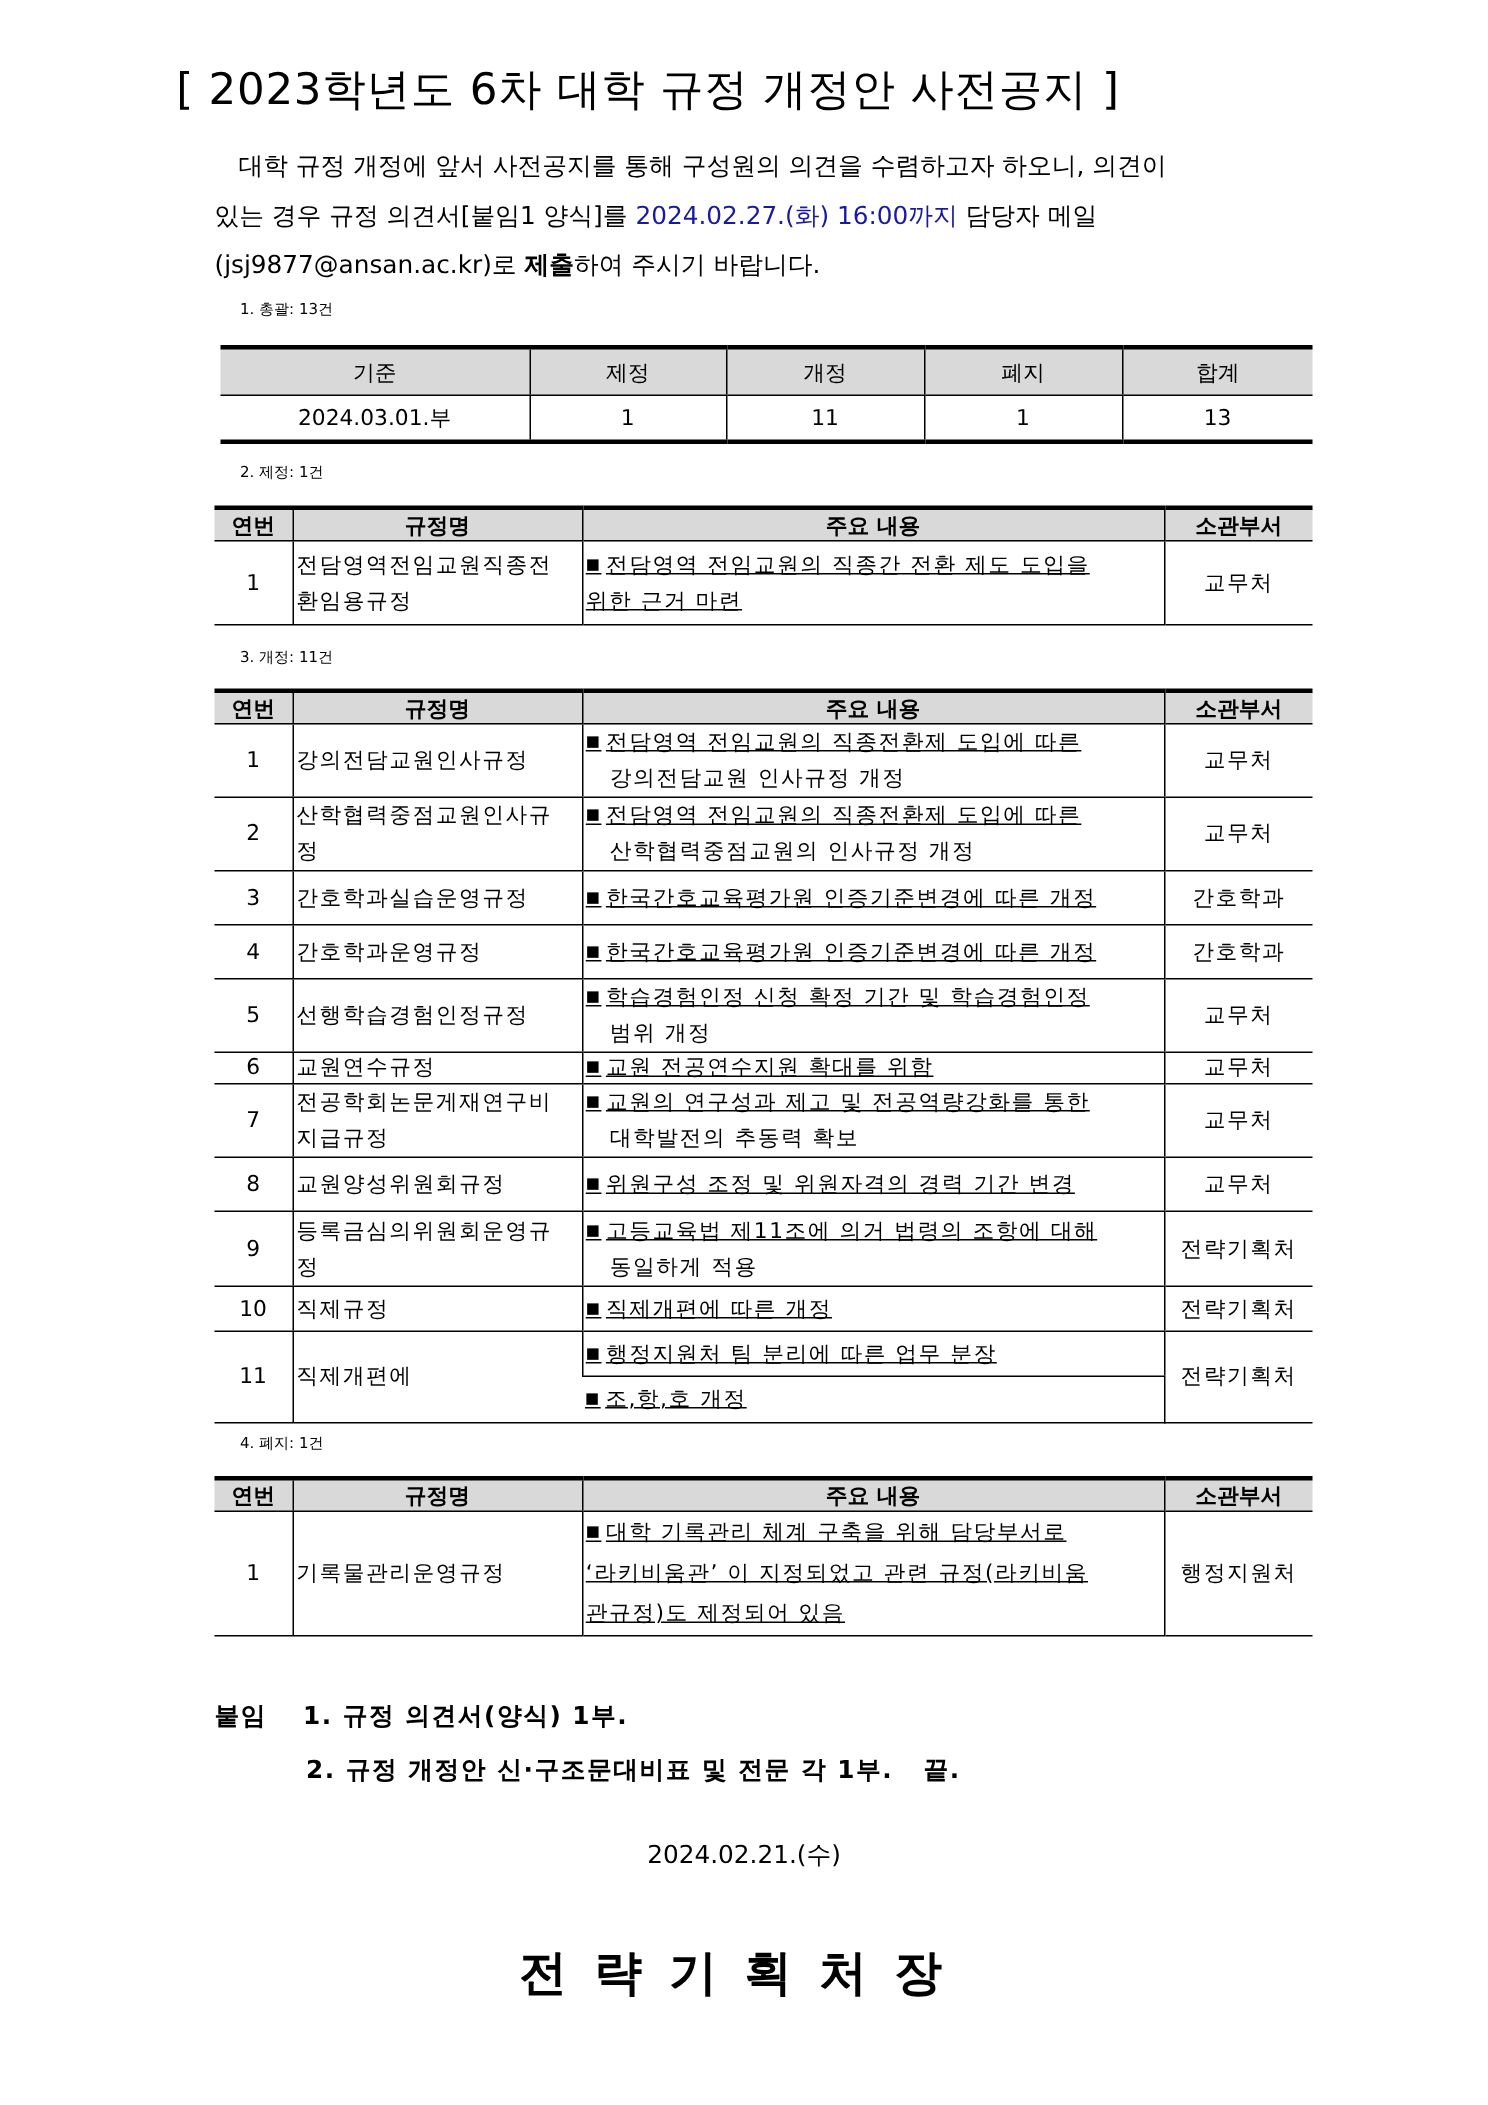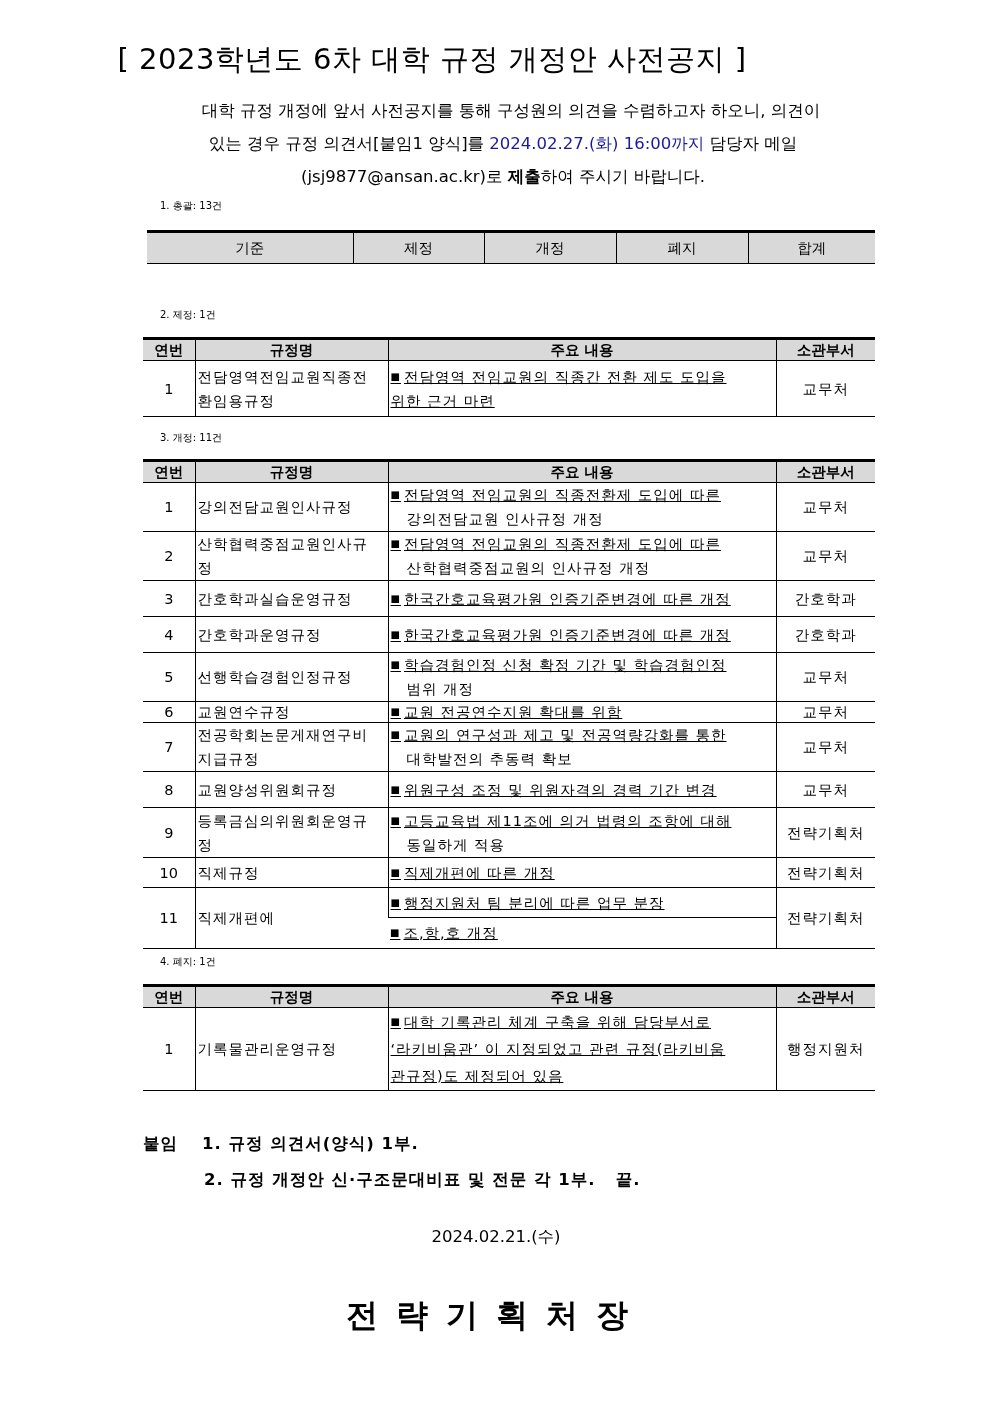--- a/index.html
+++ b/index.html
@@ -1,17 +1,17 @@
 <!DOCTYPE html>
 <html><head>
 <meta charset="utf-8">
 <style>
   html, body { margin: 0; padding: 0; background: #ffffff; }
   body { width: 992px; height: 1403px; position: relative; font-family: "DejaVu Sans", "Liberation Sans", sans-serif; color: #000; overflow: hidden; }
-  .abs { position: absolute; text-align: center; }
+  .abs { position: absolute; }
   .title { left: 0; width: 864px; top: 40px; text-align: center; font-size: 29px; letter-spacing: 0.5px; white-space: pre; }
   .intro { left: 143px; width: 720px; font-size: 16.5px; line-height: 33px; }
   .intro .l1 { padding-left: 16px; }
   .blue { color: #1a1aa0; }
   .sec { left: 160px; font-size: 10px; }
   table { position: absolute; border-collapse: collapse; font-size: 14.5px; table-layout: fixed; }
   td, th { padding: 0; }
   .t1 { left: 147px; width: 728px; top: 230px; }
   .t1 th { background: #d9d9d9; font-weight: normal; height: 30px; border-top: 3px solid #000; border-bottom: 1px solid #000; border-left: 1px solid #000; text-align: center; }
   .t1 td { height: 29px; text-align: center; border-bottom: 3px solid #000; border-left: 1px solid #000; }
@@ -53,20 +53,27 @@
       <col style="width:127px">
     </colgroup>
   <tbody>
       <tr>
     <th>기준</th>
     <th>제정</th>
     <th>개정</th>
     <th>폐지</th>
     <th>합계</th>
   </tr>
+  <tr>
+    <td>2024.03.01.부</td>
+    <td>1</td>
+    <td>11</td>
+    <td>1</td>
+    <td>13</td>
+  </tr>
 </tbody>
   </table>
 
 <div class="abs sec" style="top:308px;">2. 제정: 1건</div>
 
 <table class="dt" style="top:337px;">
   <colgroup>
       <col style="width:52px">
       <col style="width:193px">
       <col style="width:388px">

